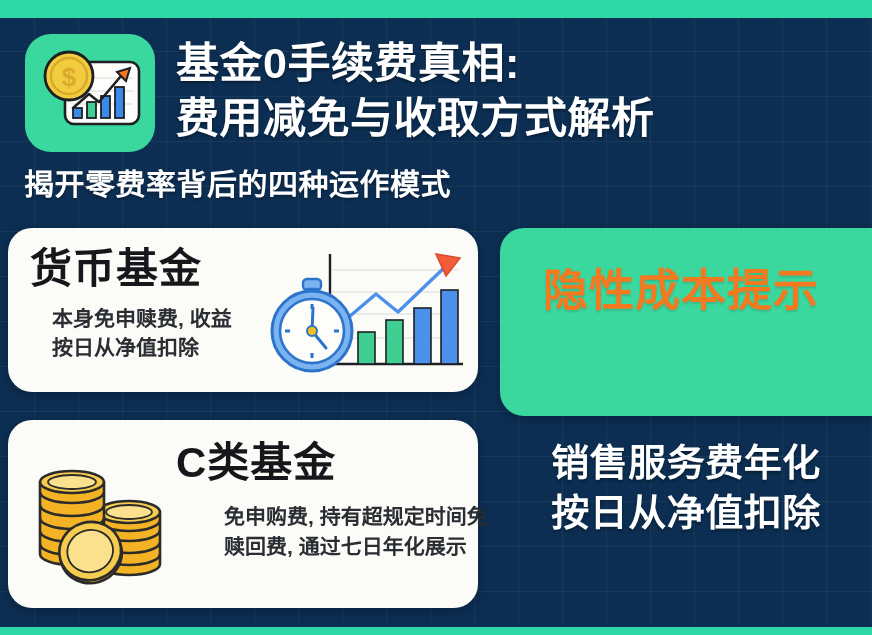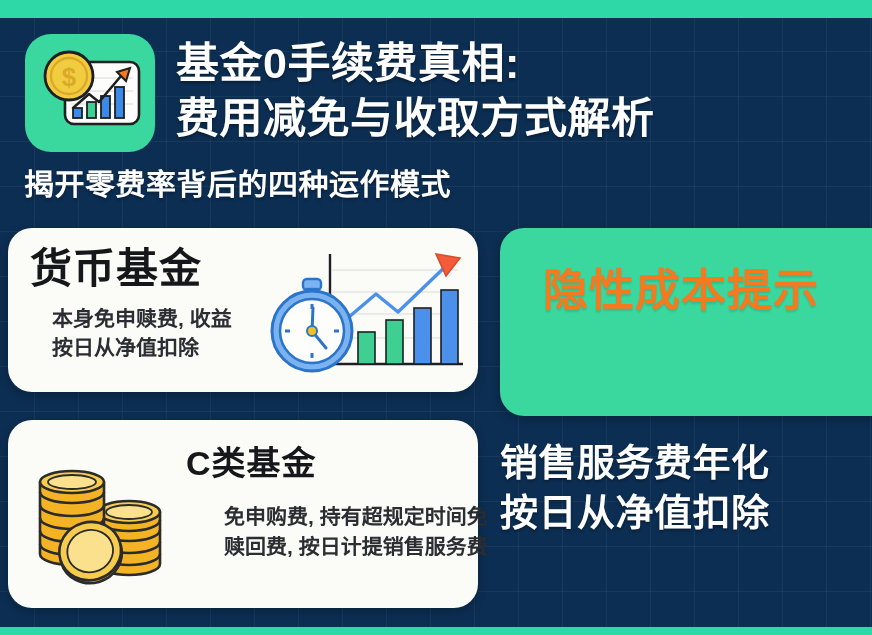--- a/index.html
+++ b/index.html
@@ -105,22 +105,22 @@
   }
   #card-money .illus {
     position:absolute; right:10px; top:18px; width:210px; height:140px;
   }
 
   
   #card-classc .illus {
     position:absolute; left:20px; top:22px; width:150px; height:150px;
   }
   #card-classc .card-heading {
-    position:absolute; left:178px; top:20px;
-    font-size:34px; line-height:46px;
+    position:absolute; left:168px; top:20px;
+    font-size:42px; line-height:46px;
   }
   #card-classc .card-sub {
     position:absolute; left:180px; top:82px;
     font-size:21px; line-height:30px;margin-left:36px;
   }
 
   
   #panel-hidden-cost {
     position:absolute; left:500px; top:228px;
     width:436px; height:188px;
@@ -134,21 +134,21 @@
     font-size:45px;
     font-weight:bold;
     color:#f4791f;
     letter-spacing:1px;
     white-space:nowrap;
     text-shadow:0 2px 2px rgba(0,0,0,0.12);
   }
 
   
   #fee-note {
-    position:absolute; left:500px; top:438px; width:372px;
+    position:absolute; left:500px; top:438px; width:372px;text-align:center;
   }
   #fee-note .fee-line {
     color:#ffffff;
     font-weight:bold;
     white-space:nowrap;
     text-shadow:0 2px 3px rgba(0,0,0,0.35);
   }
   #fee-note .fee-line.l1 { font-size:38px; line-height:50px; letter-spacing:0.5px; }
   #fee-note .fee-line.l2 { font-size:46px; line-height:54px; letter-spacing:0px; }
   #fee-note .fee-line.l3 { font-size:38px; line-height:50px; letter-spacing:0.5px; }
@@ -273,21 +273,21 @@
             <ellipse cx="63" cy="109" rx="23" ry="21" fill="#fbe08d" stroke-width="1.8"></ellipse>
           </g>
         </g>
       </svg>
     </div>
 
     <div class="card-heading">C类基金</div>
 
     <div class="card-sub">
       <div>免申购费, 持有超规定时间免</div>
-      <div>赎回费, 按日计提销售服务费</div>
+      <div>赎回费, 通过七日年化展示</div>
     </div>
 
   </div>
 
   <div id="fee-note">
     <div class="fee-line l1">销售服务费年化</div>
     <div class="fee-line l3">按日从净值扣除</div>
   </div>
 
   <div class="strip-bottom"></div>

